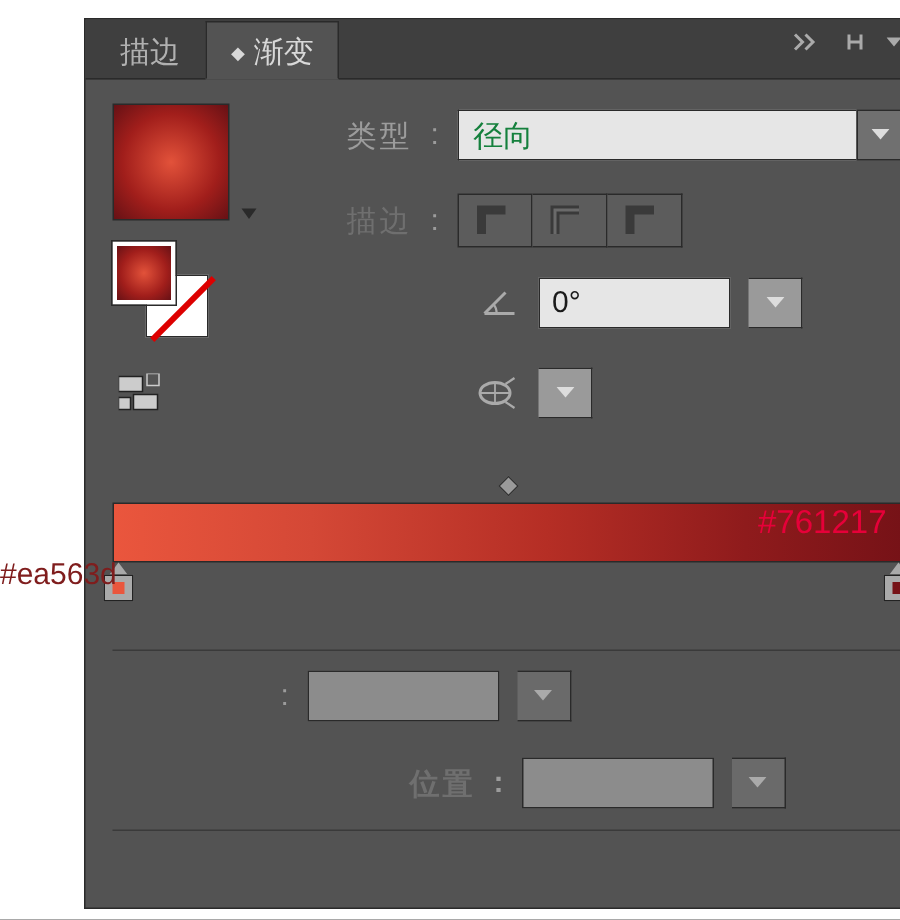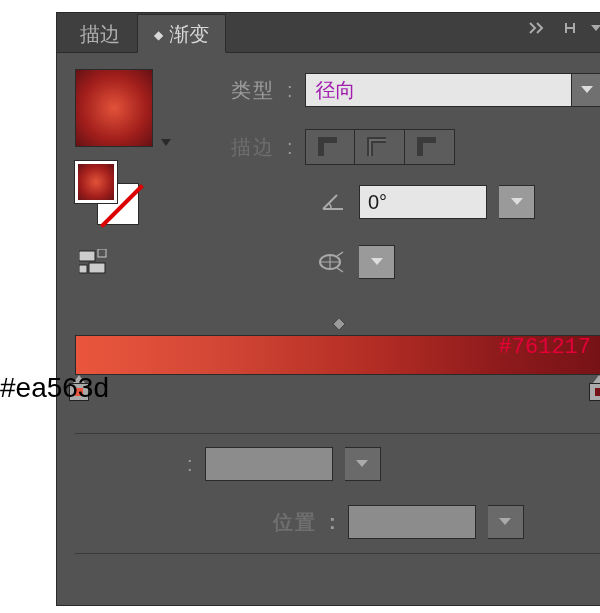--- a/index.html
+++ b/index.html
@@ -22,21 +22,21 @@
   .fs-stroke{position:absolute;left:22px;top:22px;width:42px;height:42px;background:#fff;border:1px solid #2a2a2a;}
   .fs-slash{position:absolute;left:22px;top:22px;width:42px;height:42px;}
   .fs-slash:after{content:"";position:absolute;left:-4px;top:50%;width:58px;height:4px;background:#d00;transform:rotate(-45deg);}
   .mini-icon{position:absolute;left:22px;top:196px;width:46px;height:30px;}
   
   .row{position:absolute;left:130px;right:18px;display:flex;align-items:center;gap:12px;}
   .label{width:88px;text-align:right;color:#9c9c9c;letter-spacing:2px;}
   .label.disabled{color:#6f6f6f;}
   .colon{color:#9c9c9c;}
   .select{flex:1;display:flex;}
-  .sel-val{flex:1;height:34px;background:#e6e6e6;border:1px solid #2a2a2a;border-right:none;display:flex;align-items:center;padding:0 10px;color:#a21caf;}
+  .sel-val{flex:1;height:34px;background:#e6e6e6;border:1px solid #2a2a2a;border-right:none;display:flex;align-items:center;padding:0 10px;color:#15803d;}
   .sel-btn{width:32px;height:34px;background:#707070;border:1px solid #2a2a2a;display:flex;align-items:center;justify-content:center;}
   .sel-btn svg,.sel-val svg{display:block;}
   .row-type{top:20px;}
   .row-stroke{top:76px;}
   .row-angle{top:132px;}
   .row-aspect{top:192px;}
   .row-op{top:394px;}
   .row-pos{top:452px;font-weight:bold;}
   .stroke-seg{display:flex;gap:0;}
   .seg{width:50px;height:36px;border:1px solid #2a2a2a;background:#5c5c5c;display:flex;align-items:center;justify-content:center;}
@@ -50,22 +50,22 @@
   .gwrap{position:absolute;left:18px;right:18px;top:282px;}
   .dia{position:absolute;left:50%;top:-16px;transform:translateX(-50%) rotate(45deg);width:10px;height:10px;background:#9a9a9a;border:1px solid #333;}
   .gbar{height:40px;border:1px solid #2a2a2a;background:linear-gradient(90deg,#ea563d 0%,#d44836 25%,#b52e25 55%,#8f1b1c 80%,#761217 100%);}
   .trash{position:absolute;right:-2px;top:44px;}
   .stop{position:absolute;top:40px;width:20px;height:26px;}
   .stop:before{content:"";position:absolute;left:4px;top:0;width:0;height:0;border-left:6px solid transparent;border-right:6px solid transparent;border-bottom:8px solid #aaa;}
   .stop-box{position:absolute;left:0;top:8px;width:20px;height:18px;background:#aaa;border:1px solid #222;display:flex;align-items:center;justify-content:center;}
   .stop-sw{width:8px;height:8px;}
   .stop.left{left:-6px;} .stop.right{right:-6px;}
   
-  .ann1{position:absolute;left:0px;top:372px;color:#000000;font-size:28px;font-family:Arial;}
-  .ann2{position:absolute;right:30px;top:282px;color:#e60039;font-size:22px;font-family:Liberation Mono, monospace;}
+  .ann1{position:absolute;left:0px;top:372px;color:#7f1d1d;font-size:20px;font-family:Arial;}
+  .ann2{position:absolute;right:30px;top:282px;color:#e60039;font-size:22px;font-family:Liberation Sans, sans-serif;}
   
   .div{position:absolute;left:18px;right:18px;border-top:1px solid #3a3a3a;}
   .div1{top:380px;} .div2{top:500px;}
   .resize{position:absolute;right:2px;bottom:2px;}
 </style>
 </head>
 <body>
 
 <div class="panel">
   <div class="tabs">

